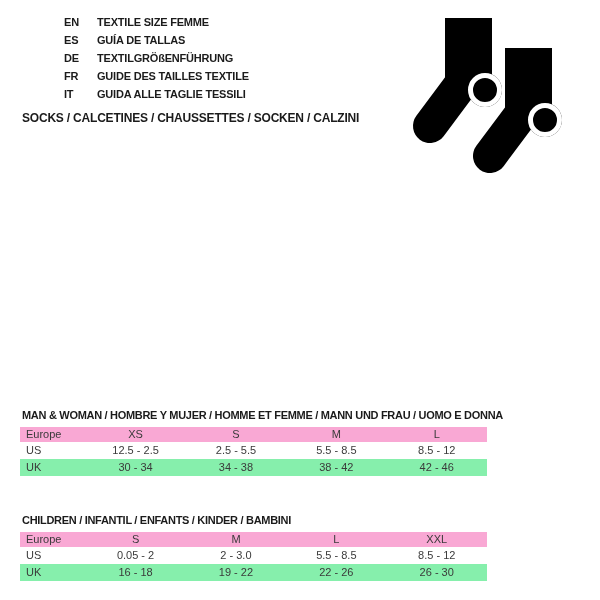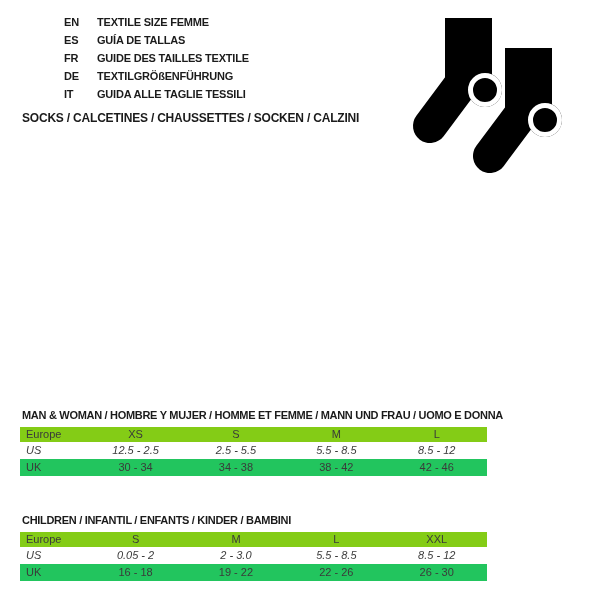--- a/index.html
+++ b/index.html
@@ -26,47 +26,47 @@
   
   .size-table { position:absolute; left:20px; width:467px; }
   .size-table.t1 { top:409px; }
   .size-table.t2 { top:514px; }
   .table-title {
     font-size:11px; font-weight:700; letter-spacing:-0.3px; white-space:nowrap;
     margin:0 0 6px 2px; line-height:12px;
   }
   .tbl { width:467px; }
   .row { display:flex; width:100%; font-size:11px; color:#3a3a3a; }
-  .row.head { background:#84cc16; height:15px; line-height:15px; }
-  .row.r-us { background:#ffffff; height:17px; line-height:17px;font-style:italic; }
-  .row.r-uk { background:#22c55e; height:17px; line-height:17px; }
+  .row.head { background:#f9a8d4; height:15px; line-height:15px; }
+  .row.r-us { background:#ffffff; height:17px; line-height:17px; }
+  .row.r-uk { background:#86efac; height:17px; line-height:17px; }
   .cell-label { flex:0 0 14%; text-align:left; padding-left:6px; box-sizing:border-box; }
   .cell { flex:0 0 21.5%; text-align:center; }
 </style>
 </head>
 <body>
 
 <div class="canvas">
 
   <div class="lang-list">
     <div class="lang-row">
       <span class="lang-code">EN</span>
       <span class="lang-label">TEXTILE SIZE FEMME</span>
     </div>
     <div class="lang-row">
       <span class="lang-code">ES</span>
       <span class="lang-label">GUÍA DE TALLAS</span>
     </div>
     <div class="lang-row">
+      <span class="lang-code">DE</span>
+      <span class="lang-label">TEXTILGRÖßENFÜHRUNG</span>
+    </div>
+    <div class="lang-row">
       <span class="lang-code">FR</span>
       <span class="lang-label">GUIDE DES TAILLES TEXTILE</span>
-    </div>
-    <div class="lang-row">
-      <span class="lang-code">DE</span>
-      <span class="lang-label">TEXTILGRÖßENFÜHRUNG</span>
     </div>
     <div class="lang-row">
       <span class="lang-code">IT</span>
       <span class="lang-label">GUIDA ALLE TAGLIE TESSILI</span>
     </div>
   </div>
 
   <div class="category">SOCKS / CALCETINES / CHAUSSETTES / SOCKEN / CALZINI</div>
 
   <div class="icon-wrap">

